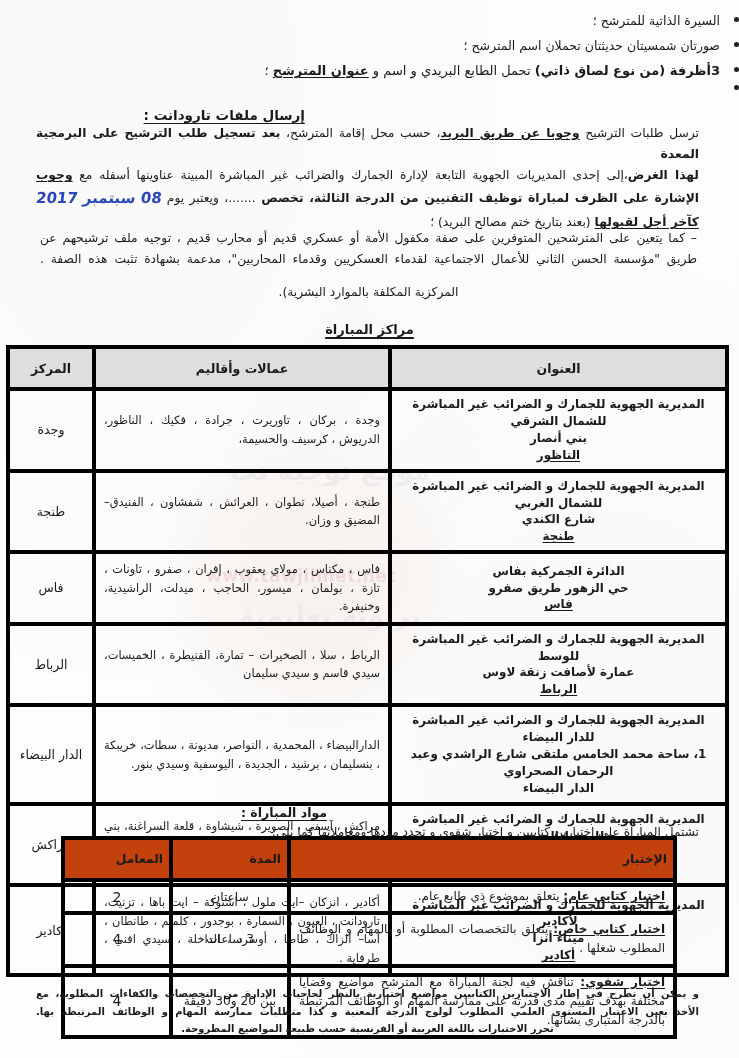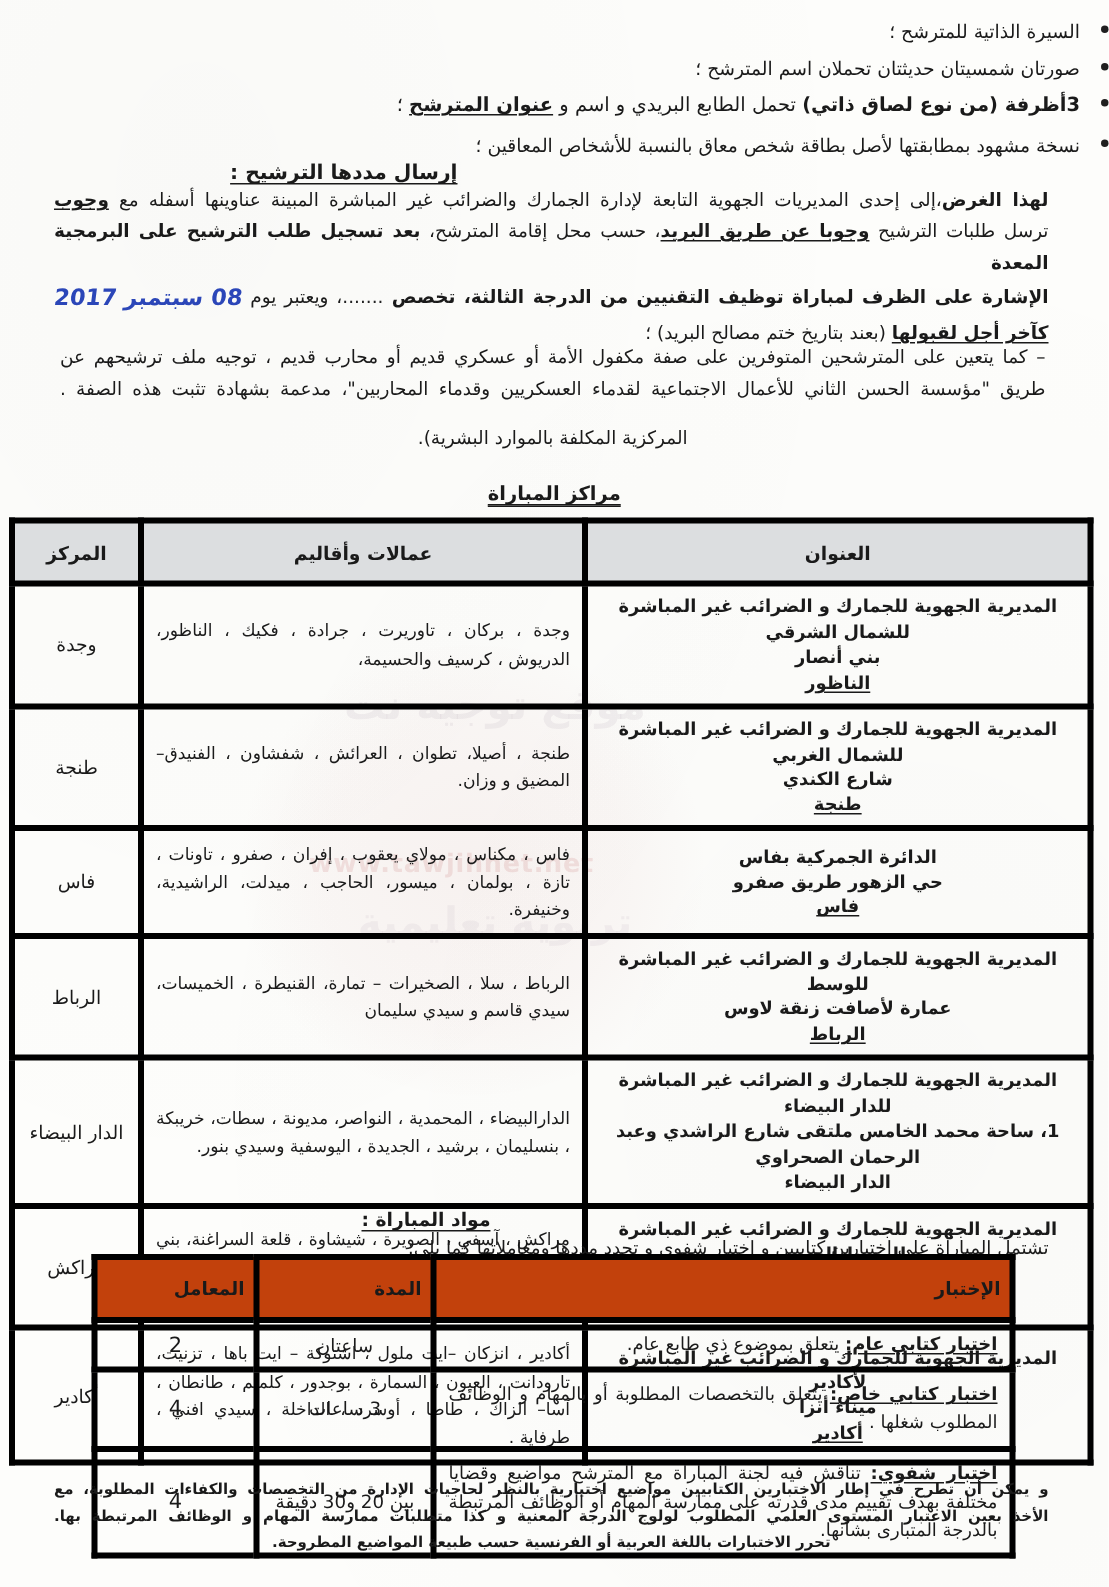--- a/index.html
+++ b/index.html
@@ -319,29 +319,28 @@
     <li class="bullet-item">
       <span class="bullet-dot"></span>
       <span class="bullet-text">صورتان شمسيتان حديثتان تحملان اسم المترشح ؛</span>
     </li>
     <li class="bullet-item">
       <span class="bullet-dot"></span>
       <span class="bullet-text has-bold"><span class="ltr-num b">3 </span><span class="b">أظرفة (من نوع لصاق ذاتي)</span><span> تحمل الطابع البريدي و اسم و </span><span class="b u">عنوان المترشح</span><span> ؛</span></span>
     </li>
     <li class="bullet-item">
       <span class="bullet-dot"></span>
-      <span class="bullet-text">نسخة مشهود بمطابقتها لأصل بطاقة شخص معاق بالنسبة للأشخاص المعاقين ؛</span>
     </li>
   </ul>
 
-  <div class="section-heading" id="heading-submission">إرسال مددها الترشيح :</div>
+  <div class="section-heading" id="heading-submission">إرسال ملفات تارودانت :</div>
 
   <div class="para" id="para-submission">
+    <span class="line l1"><span>ترسل طلبات الترشيح </span><span class="b u">وجوبا عن طريق البريد</span><span>، حسب محل إقامة المترشح، </span><span class="b">بعد تسجيل طلب الترشيح على البرمجية المعدة</span></span>
     <span class="line l2"><span class="b">لهذا الغرض</span><span>،إلى إحدى المديريات الجهوية التابعة لإدارة الجمارك والضرائب غير المباشرة المبينة عناوينها أسفله مع </span><span class="b u">وجوب</span></span>
-    <span class="line l1"><span>ترسل طلبات الترشيح </span><span class="b u">وجوبا عن طريق البريد</span><span>، حسب محل إقامة المترشح، </span><span class="b">بعد تسجيل طلب الترشيح على البرمجية المعدة</span></span>
     <span class="line l3"><span class="b">الإشارة على الظرف لمباراة</span><span class="b">  توظيف التقنيين من الدرجة الثالثة، تخصص </span><span class="dots">.......</span><span>، ويعتبر يوم </span><span class="handwritten">08 سبتمبر 2017</span></span>
     <span class="line l4"><span class="b u">كآخر أجل لقبولها</span><span> (بعند بتاريخ ختم مصالح البريد) ؛</span></span>
   </div>
 
   <div class="para" id="para-note-1">
     <span class="line just">– كما يتعين على المترشحين المتوفرين على صفة مكفول الأمة أو عسكري قديم أو محارب قديم ، توجيه ملف ترشيحهم عن</span>
     <span class="line just">طريق "مؤسسة الحسن الثاني للأعمال الاجتماعية لقدماء العسكريين وقدماء المحاربين"، مدعمة بشهادة تثبت هذه الصفة .</span>
   </div>
 
   <div class="para" id="para-note-2">

